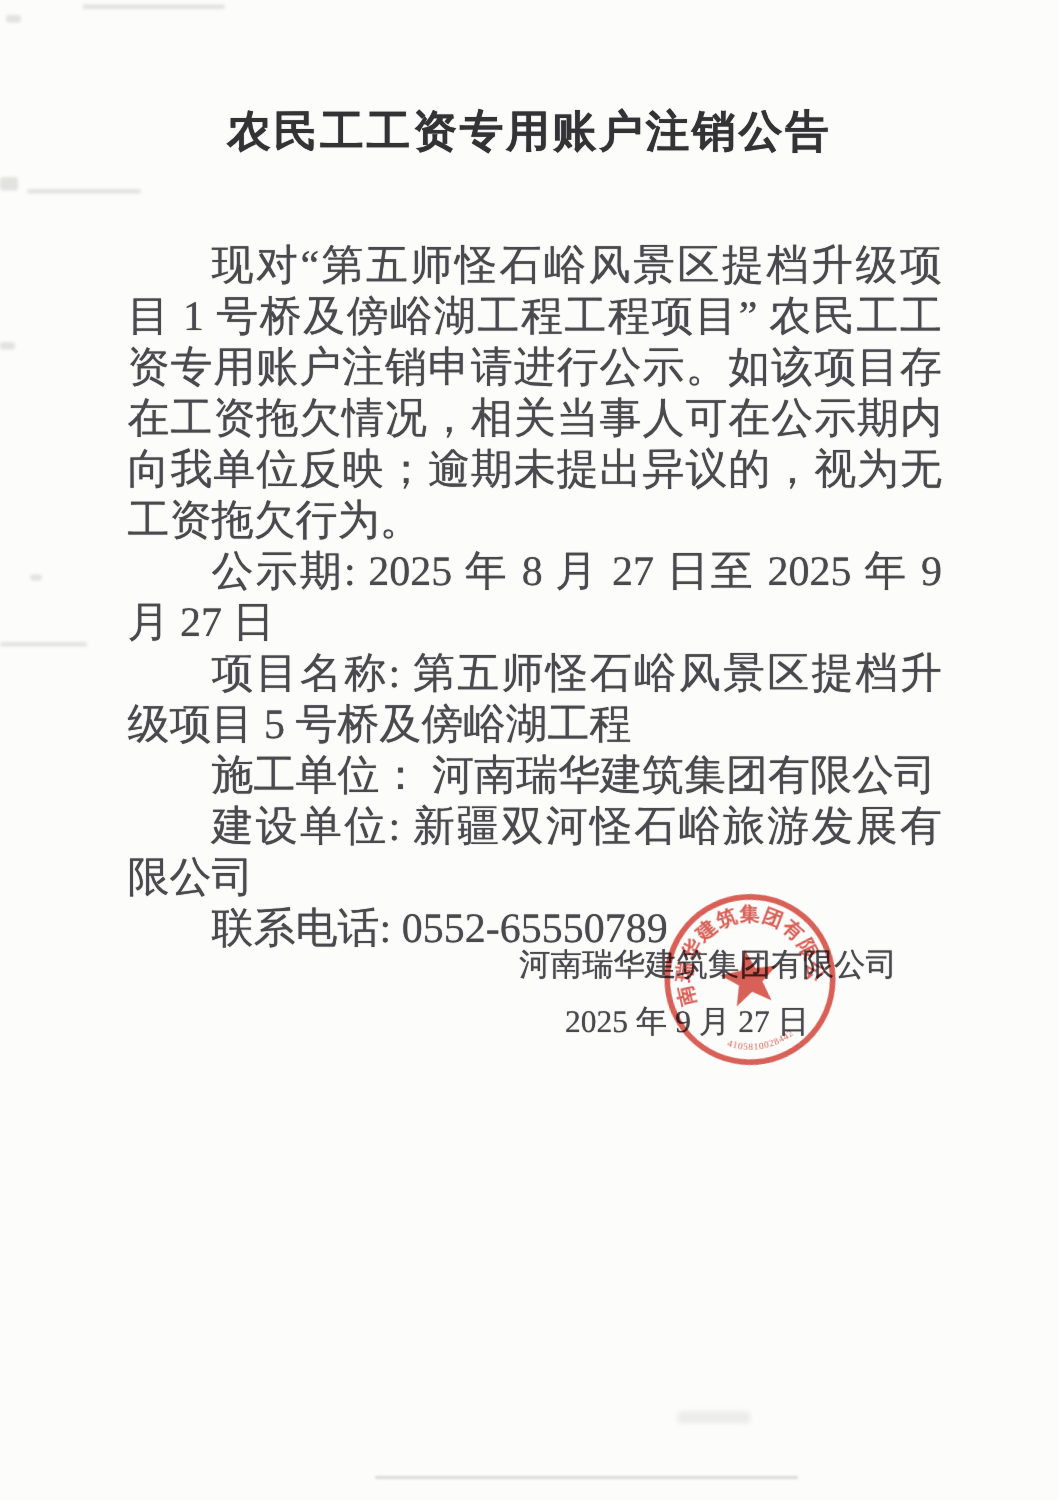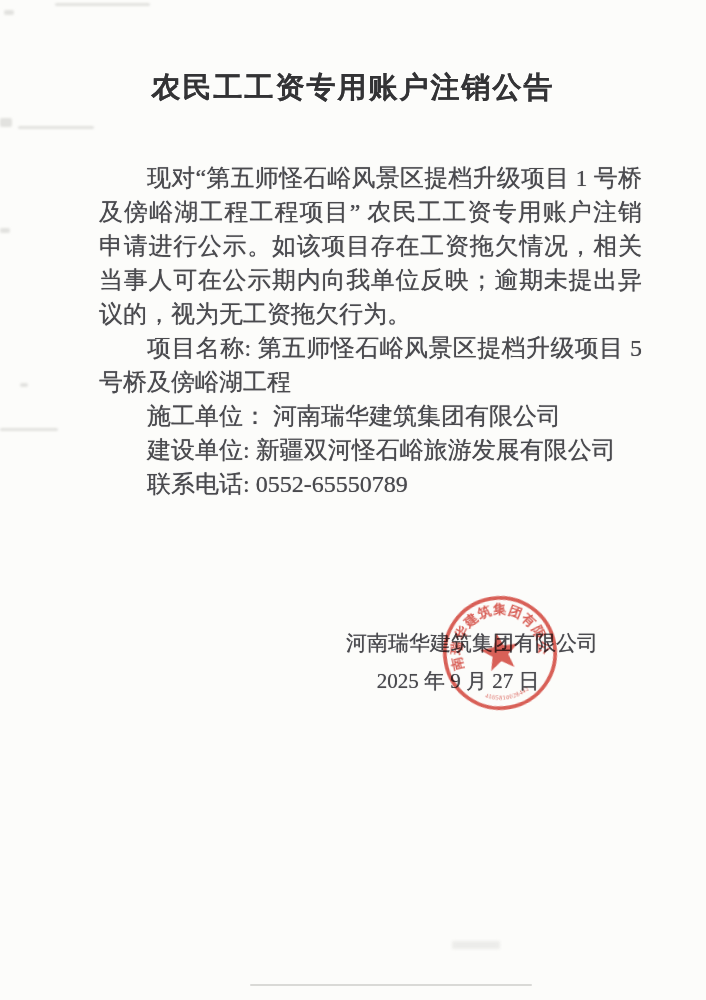--- a/index.html
+++ b/index.html
@@ -16,22 +16,22 @@
     text-align:center;
     font-family:"Liberation Sans", sans-serif;
     font-weight:bold;
     font-size:29px;
     letter-spacing:2px;
     color:#333335;
     text-shadow:0 0 .6px #55555a;
   }
   .doc-body{
     position:absolute;
-    left:99px;top:161px;width:543px;
-    font-size:24px;
+    left:85px;top:161px;width:543px;
+    font-size:28px;
     line-height:34px;
     color:#4a4a4e;
     text-align:justify;
     text-shadow:0 0 .7px #6a6a70;
   }
   .doc-body p{margin:0;text-indent:2em;}
   .closing{margin-top:36px;}
   .signature{
     position:absolute;
     top:624px;right:108px;
@@ -78,20 +78,21 @@
   <div class="artifact a5"></div>
   <div class="artifact a6"></div>
   <div class="artifact a7"></div>
   <div class="artifact a8"></div>
   <div class="artifact a9"></div>
 
   <div class="doc-title">农民工工资专用账户注销公告</div>
 
   <div class="doc-body">
     <p>现对“第五师怪石峪风景区提档升级项目 1 号桥及傍峪湖工程工程项目” 农民工工资专用账户注销申请进行公示。如该项目存在工资拖欠情况，相关当事人可在公示期内向我单位反映；逾期未提出异议的，视为无工资拖欠行为。</p>
+    <p>公示期: 2025 年 8 月 27 日至 2025 年 9 月 27 日</p>
     <p>项目名称: 第五师怪石峪风景区提档升级项目 5 号桥及傍峪湖工程</p>
     <p>施工单位： 河南瑞华建筑集团有限公司</p>
     <p>建设单位: 新疆双河怪石峪旅游发展有限公司</p>
     <p>联系电话: 0552-65550789</p>
   </div>
 
   <div class="signature">
     <div class="sig-company">河南瑞华建筑集团有限公司</div>
     <div class="sig-date">2025 年 9 月 27 日</div>
   </div>

